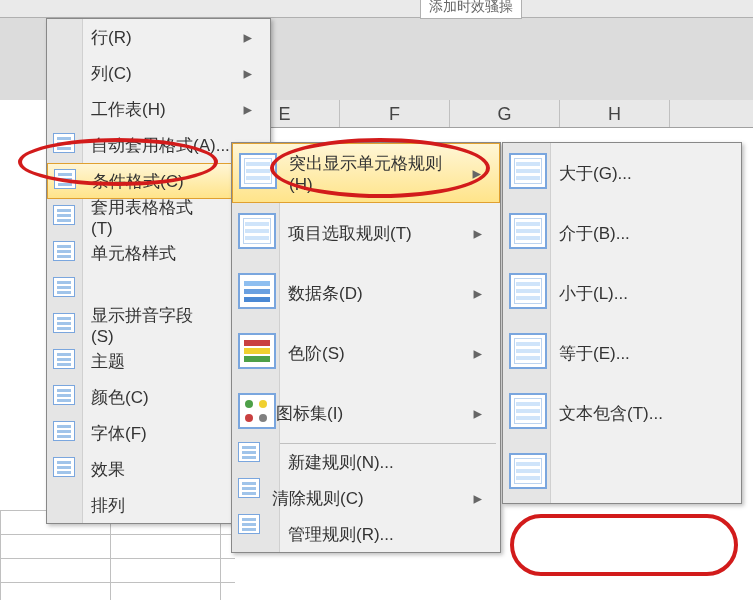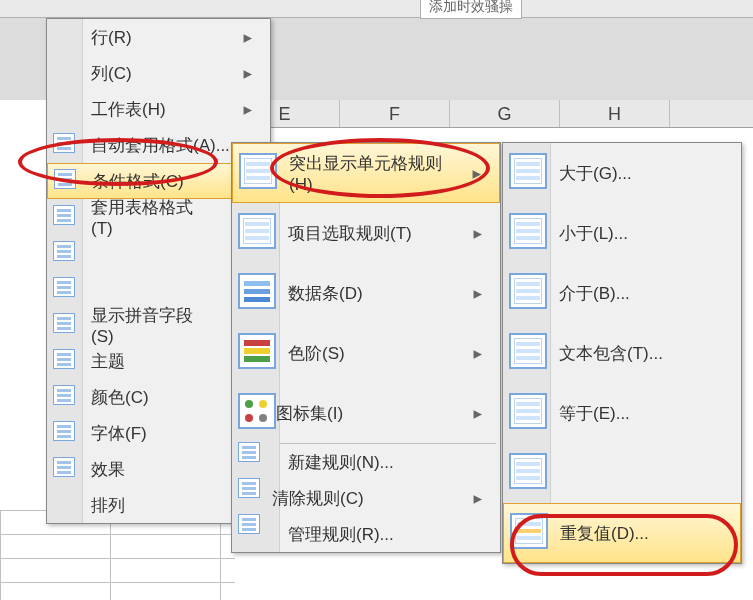--- a/index.html
+++ b/index.html
@@ -195,20 +195,21 @@
         <span class="icon">
           <span class="ic-small rule"></span>
         </span>
         <span>套用表格格式(T)</span>
         <span class="arrow">▸</span>
       </div>
       <div class="menu-item short">
         <span class="icon">
           <span class="ic-small rule"></span>
         </span>
+        <span>单元格样式</span>
         <span class="arrow">▸</span>
       </div>
       <div class="menu-item short">
         <span class="icon">
           <span class="ic-small rule"></span>
         </span>
       </div>
       <div class="menu-item short">
         <span class="icon">
           <span class="ic-small rule"></span>
@@ -319,49 +320,43 @@
       <div class="menu-item" style="padding-left:56px">
         <span class="icon">
           <span class="ic-big hl"></span>
         </span>
         <span>大于(G)...</span>
       </div>
       <div class="menu-item" style="padding-left:56px">
         <span class="icon">
           <span class="ic-big hl"></span>
         </span>
+        <span>介于(B)...</span>
+      </div>
+      <div class="menu-item" style="padding-left:56px">
+        <span class="icon">
+          <span class="ic-big hl"></span>
+        </span>
         <span>小于(L)...</span>
       </div>
       <div class="menu-item" style="padding-left:56px">
         <span class="icon">
           <span class="ic-big hl"></span>
         </span>
-        <span>介于(B)...</span>
+        <span>等于(E)...</span>
       </div>
       <div class="menu-item" style="padding-left:56px">
         <span class="icon">
           <span class="ic-big hl"></span>
         </span>
         <span>文本包含(T)...</span>
       </div>
       <div class="menu-item" style="padding-left:56px">
         <span class="icon">
           <span class="ic-big hl"></span>
         </span>
-        <span>等于(E)...</span>
-      </div>
-      <div class="menu-item" style="padding-left:56px">
-        <span class="icon">
-          <span class="ic-big hl"></span>
-        </span>
-      </div>
-      <div class="menu-item highlighted" style="padding-left:56px">
-        <span class="icon">
-          <span class="ic-big hl sel"></span>
-        </span>
-        <span>重复值(D)...</span>
       </div>
     </div>
 </div>
 
 <div class="circle-annot circle1"></div>
 <div class="circle-annot circle2"></div>
 <div class="box-annot box3"></div>
 
 </body></html>

